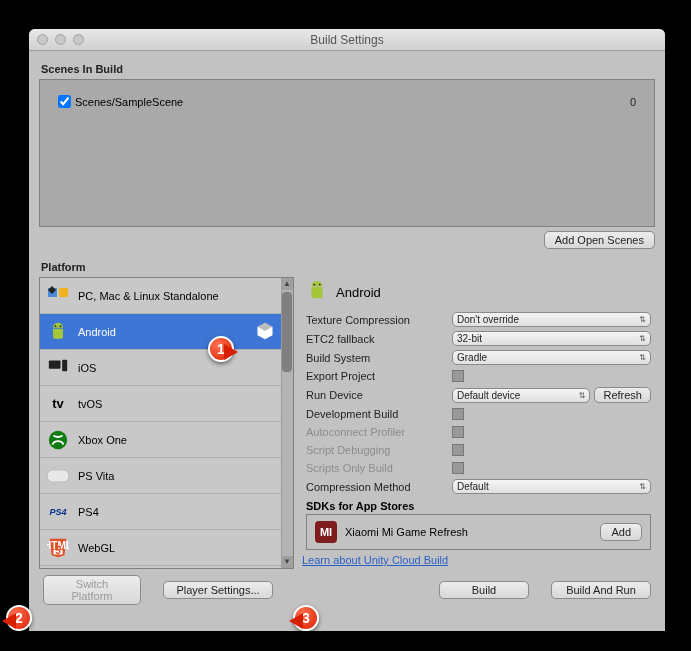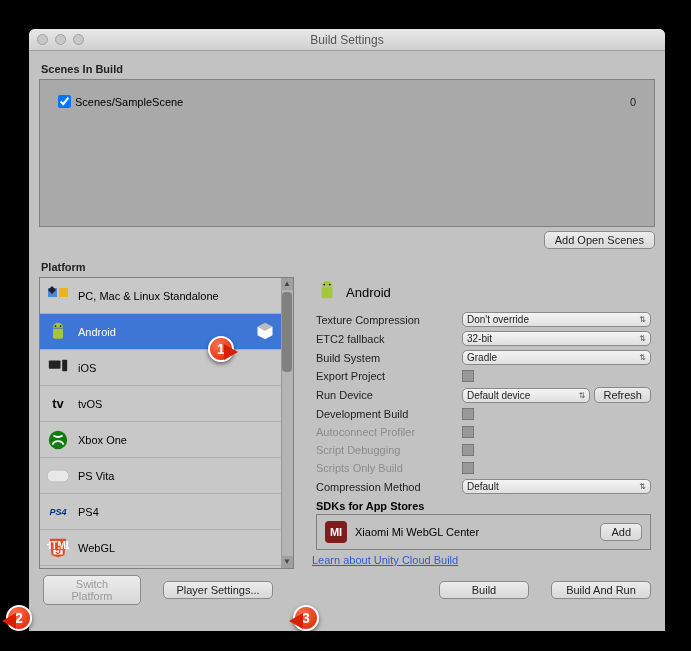--- a/index.html
+++ b/index.html
@@ -13,21 +13,21 @@
   .section-label { font-size: 11px; font-weight: bold; color: #222; margin: 4px 2px; }
   .scenes-box { background: #a9a9a9; border: 1px solid #808080; height: 148px; padding: 14px; position: relative; }
   .scene-row { display: flex; align-items: center; padding: 1px 4px; }
   .scene-row input { margin-right: 4px; }
   .scene-idx { margin-left: auto; color: #222; }
   .add-open { text-align: right; margin: 4px 0 8px 0; }
   .btn { background: linear-gradient(#ececec,#d8d8d8); border: 1px solid #8a8a8a; border-radius: 5px; padding: 2px 10px; font-size: 11px; cursor: pointer; color: #222; }
   .btn:disabled { color: #9a9a9a; }
   .sel { background: linear-gradient(#f4f4f4,#e0e0e0); border: 1px solid #8a8a8a; border-radius: 5px; font-size: 10px; padding: 1px 4px; cursor: pointer; color:#222; display:inline-flex; align-items:center; justify-content:space-between; }
   .sel::after { content:"⇅"; font-size:8px; color:#555; margin-left:4px;}
-  .lower { display: flex; gap: 18px; }
+  .lower { display: flex; gap: 8px; }
   .platform-col { width: 255px; }
   .platform-list { border: 1px solid #808080; background: #c8c8c8; height: 292px; position: relative; overflow: hidden; }
   .plist-inner { position:absolute; left:0; top:0; right:12px; bottom:0; overflow:hidden;}
   .plat { display: flex; align-items: center; height: 36px; padding: 0 6px; border-bottom: 1px solid #b0b0b0; gap: 8px; background:#c8c8c8; }
   .plat.selected { background: #3e76d6; color: #fff; position:relative; }
   .plat .icon { width: 24px; height: 24px; display:flex; align-items:center; justify-content:center; }
   .plat .indicator { margin-left:auto; }
   .scrollbar { position:absolute; right:0; top:0; bottom:0; width:12px; background:#b4b4b4; border-left:1px solid #999;}
   .thumb { position:absolute; right:1px; top:1px; width:10px; height:80px; background:#808080; border-radius:4px;}
   .scroll-arrow { position:absolute; right:0; width:12px; height:12px; background:#a0a0a0; font-size:8px; text-align:center; line-height:12px; color:#444;}
@@ -239,21 +239,21 @@
         <div class="form-row">
             <span class="lab">Compression Method</span>
             <span class="ctl">
               <span class="sel" style="flex:1">Default</span>
             </span>
           </div>
 
         <div class="sdk-head">SDKs for App Stores</div>
         <div class="sdk-box">
           <span class="mi-icon">MI</span>
-          <span>Xiaomi Mi WebGL Center</span>
+          <span>Xiaomi Mi Game Refresh</span>
           <button class="btn">Add</button>
         </div>
         <div class="cloud-link"><a href="#">Learn about Unity Cloud Build</a></div>
       </div>
     </div>
 
     <div class="bottom-row">
       <button class="btn" disabled="" style="width:98px;">Switch Platform</button>
       <button class="btn" style="width:110px;">Player Settings...</button>
       <span class="spacer"></span>

